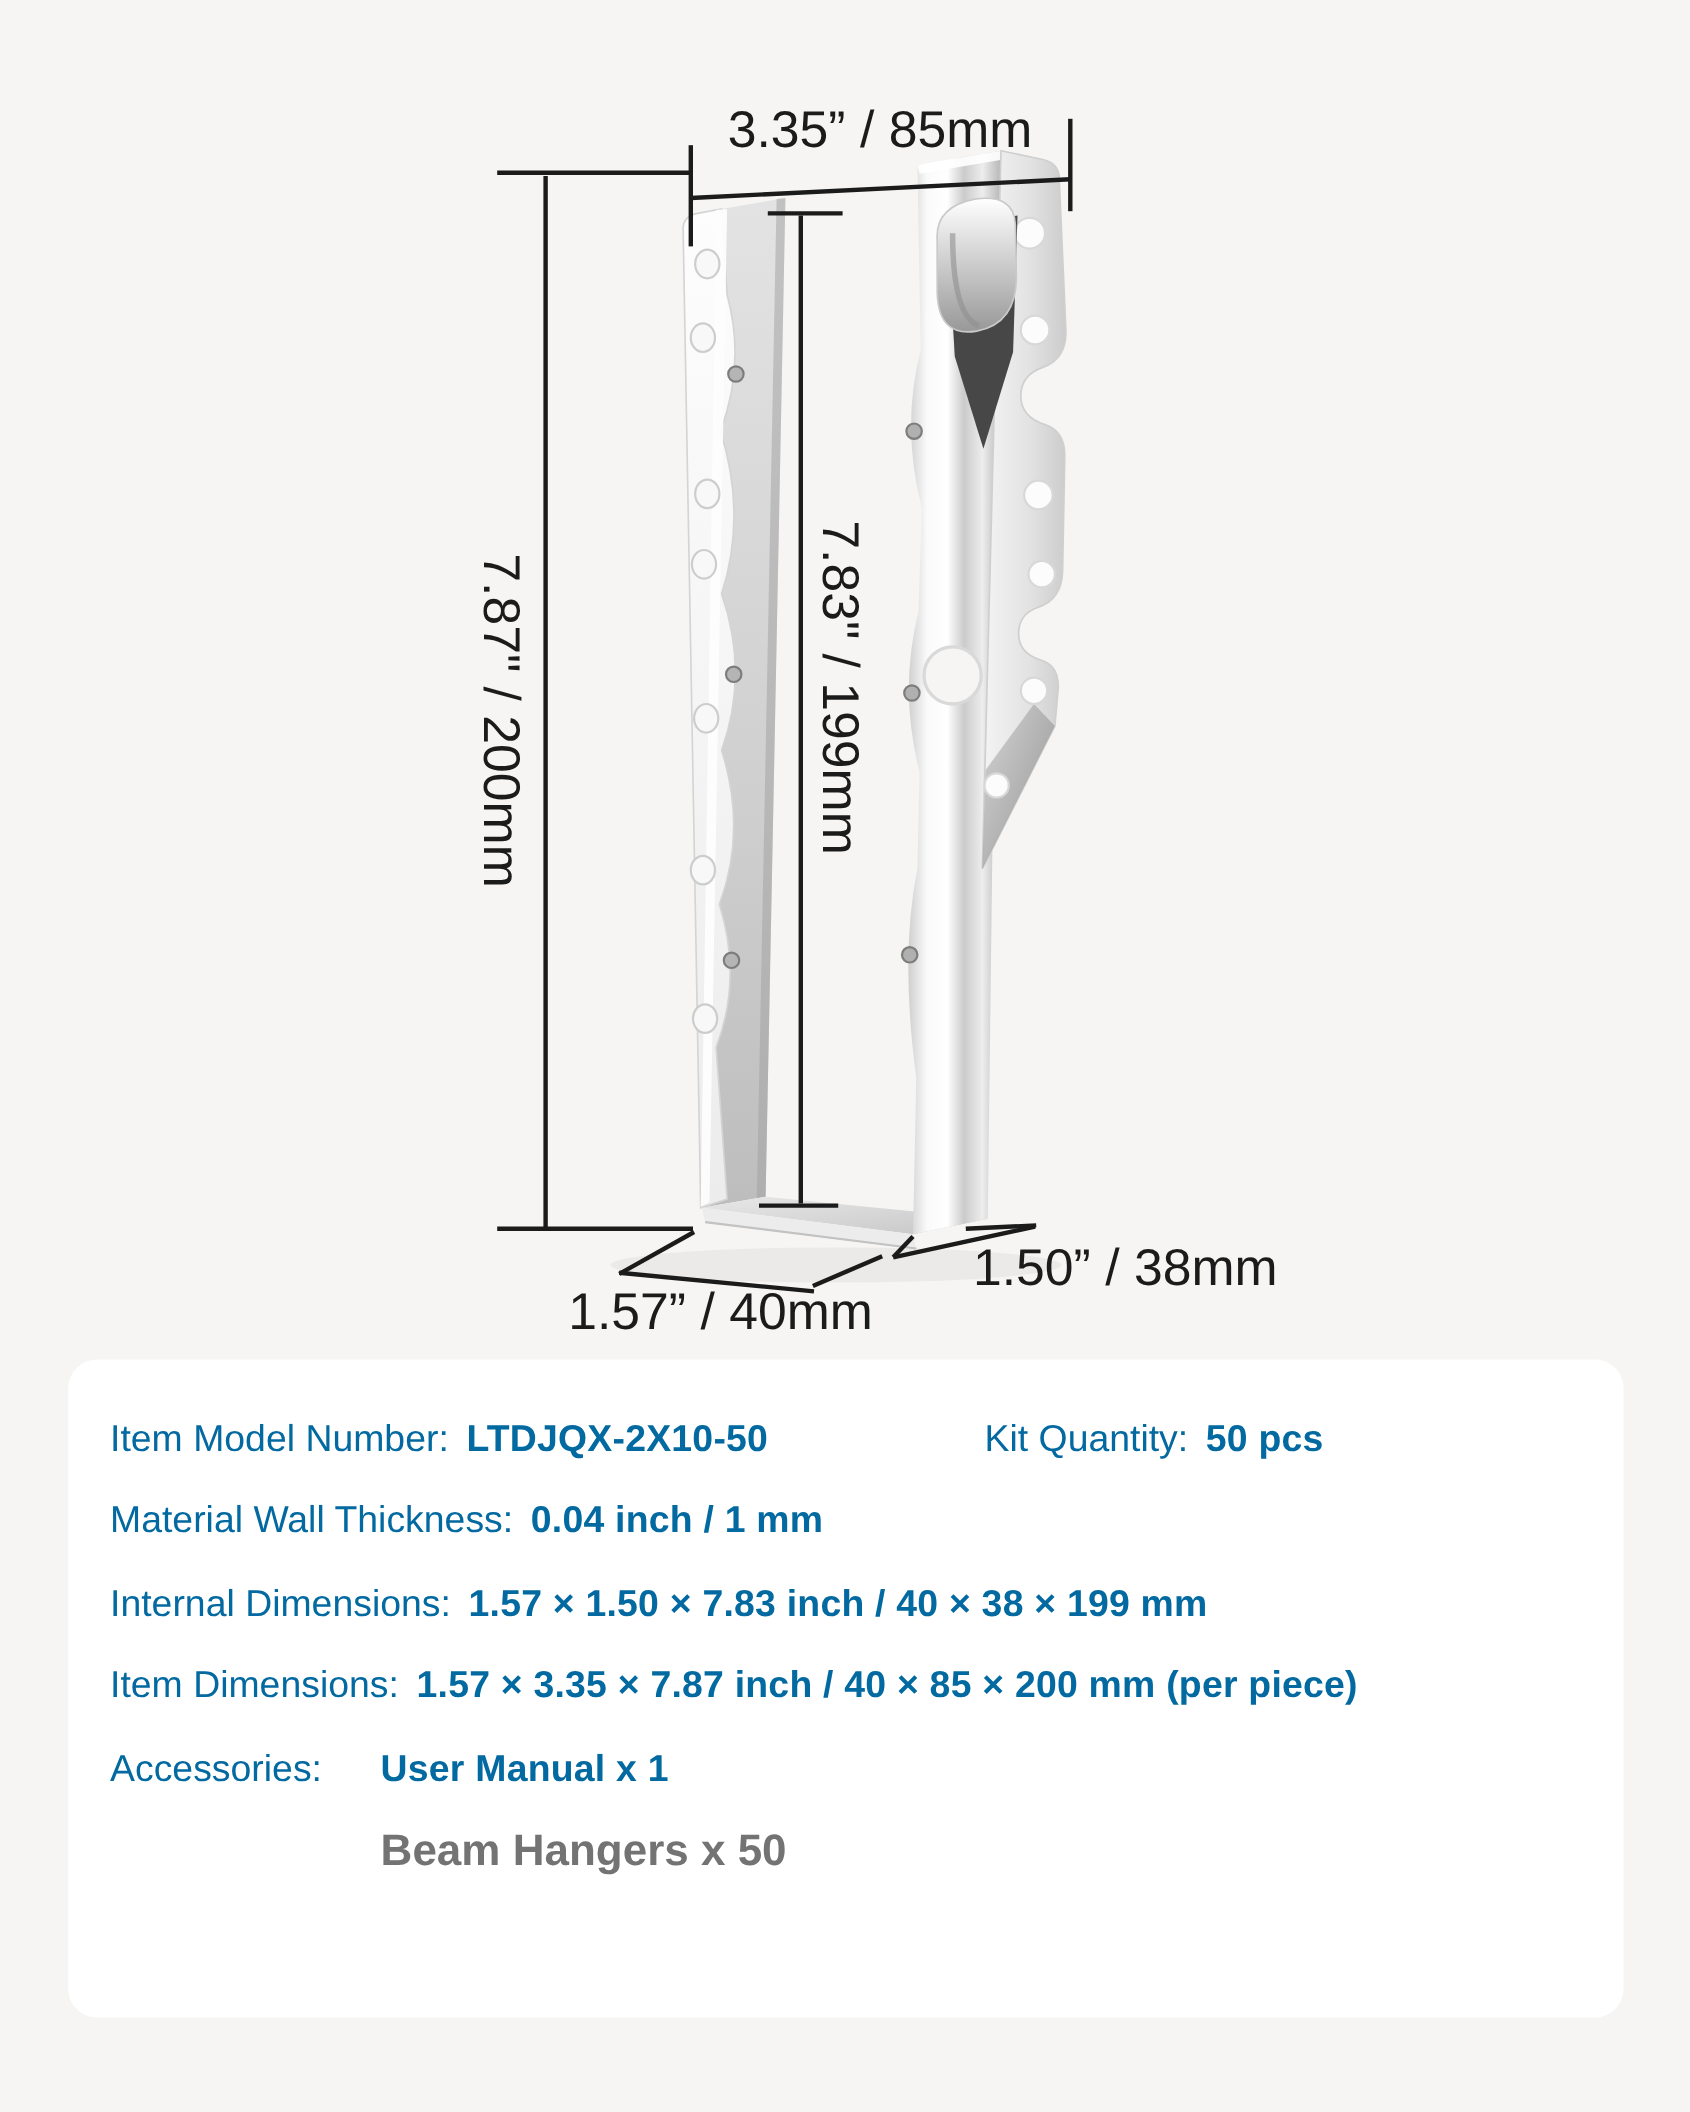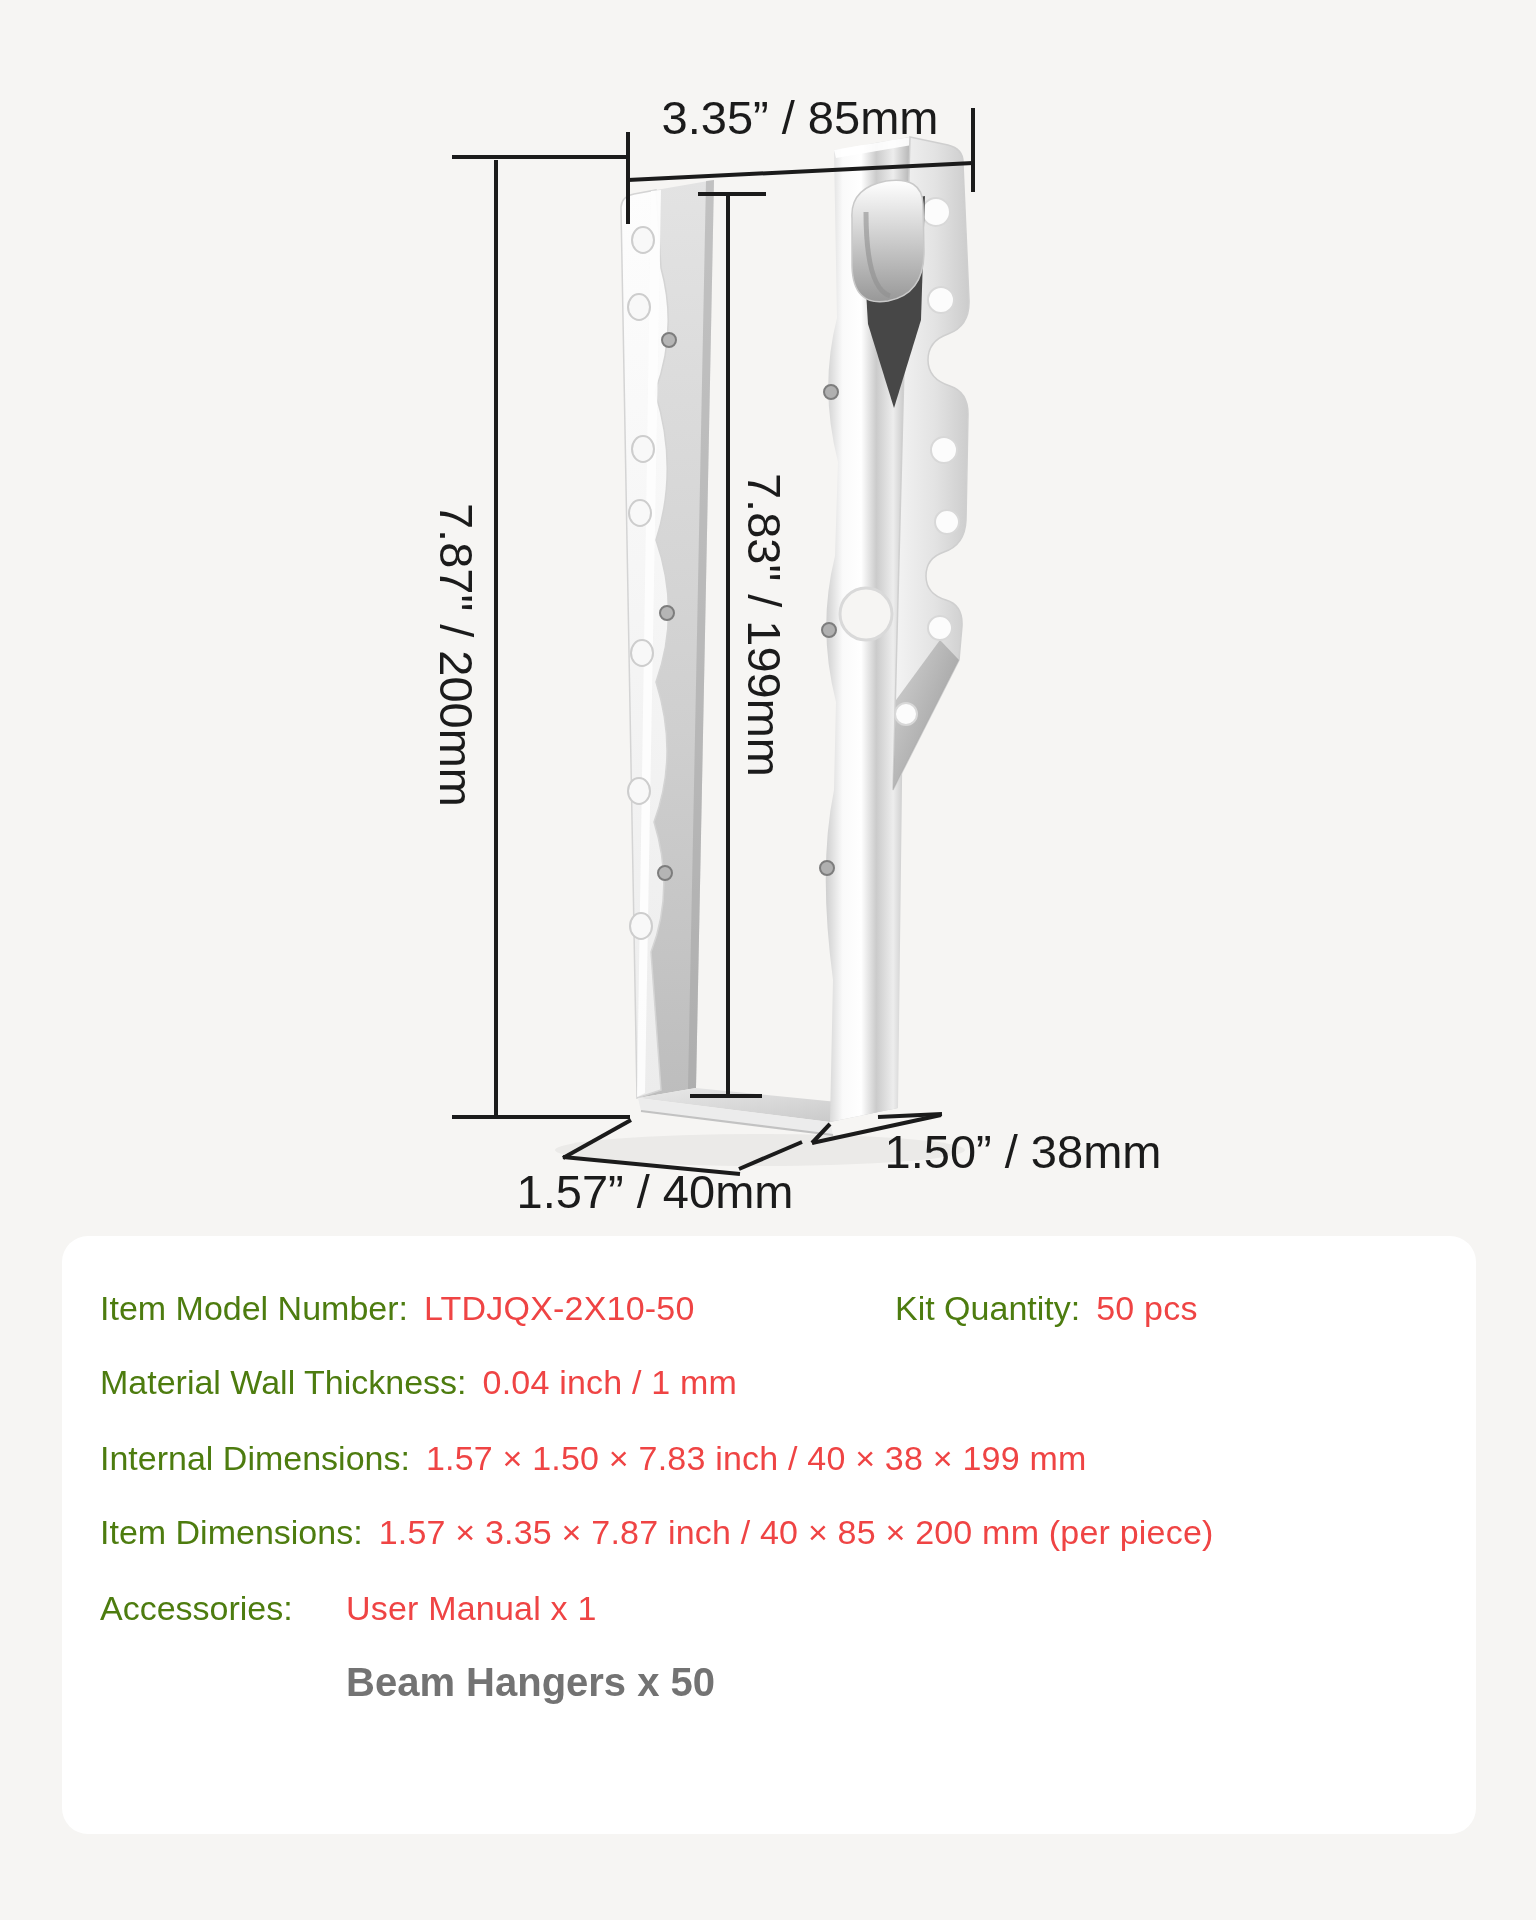--- a/index.html
+++ b/index.html
@@ -3,22 +3,22 @@
 <meta charset="utf-8">
 <style>
   html,body{margin:0;padding:0;background:#F6F5F3;}
   .page{position:relative;width:1536px;height:1920px;background:#F6F5F3;overflow:hidden;
         font-family:"Liberation Sans", sans-serif;}
   .figure{position:absolute;left:0;top:0;width:1536px;height:1236px;}
   .dim-text{fill:#1B1B1B;font-family:"Liberation Sans",sans-serif;font-size:47px;}
   .spec-card{position:absolute;left:62px;top:1236px;width:1414px;height:598px;
              background:#FFFFFF;border-radius:26px;}
   .spec-row{position:absolute;left:38px;height:48px;line-height:48px;font-size:34px;white-space:nowrap;}
-  .lbl{color:#4d7c0f;}
-  .val{color:#ef4444;font-weight:normal;margin-left:16px;letter-spacing:.2px;}
+  .lbl{color:#0369a1;}
+  .val{color:#0369a1;font-weight:bold;margin-left:16px;letter-spacing:.2px;}
   .pair2{position:absolute;left:795px;top:0;}
   .val-abs{position:absolute;left:246px;margin-left:0;text-align:right;}
   .acc-extra{position:absolute;left:284px;height:48px;line-height:48px;font-size:40px;
              color:#737373;font-weight:bold;white-space:nowrap;}
 </style>
 </head>
 <body>
 
 <div class="page">
 

